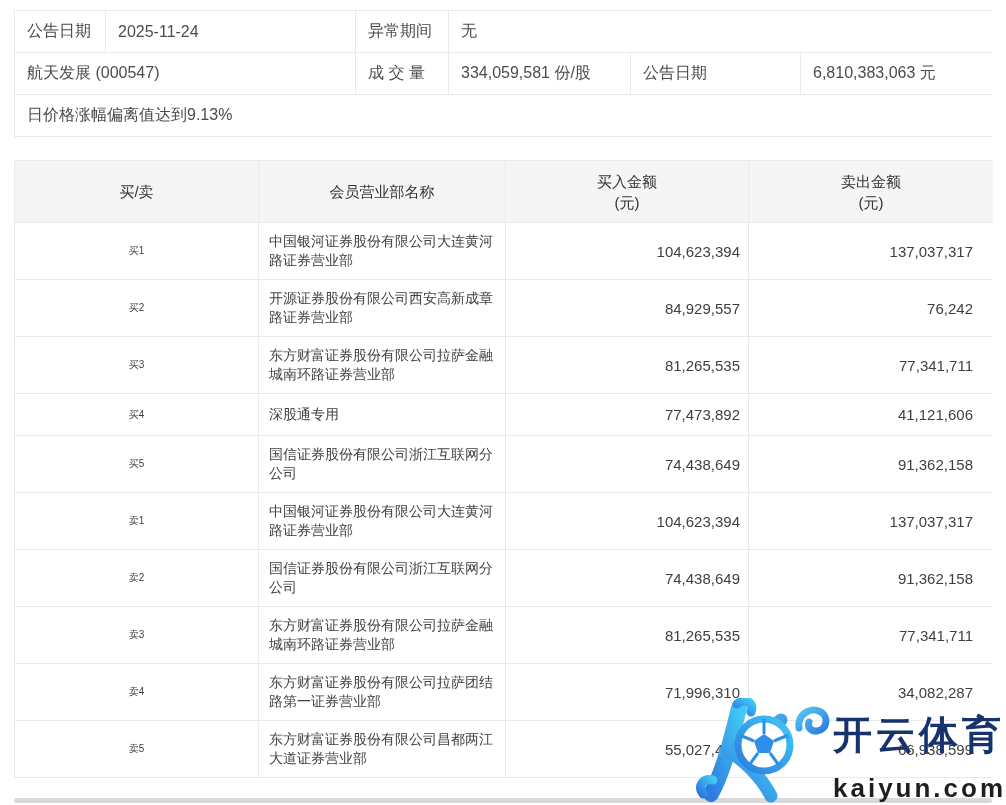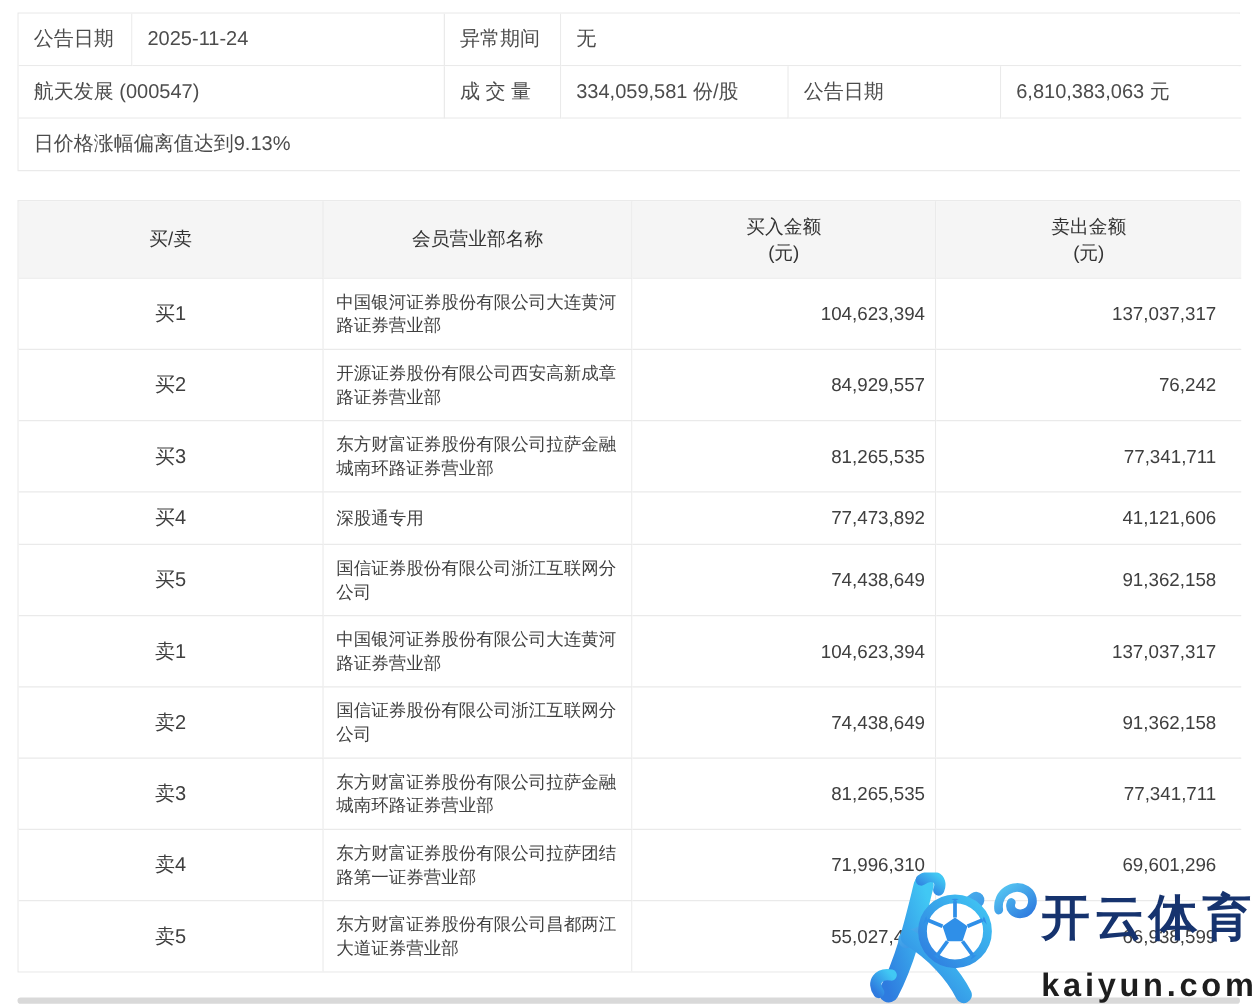--- a/index.html
+++ b/index.html
@@ -42,21 +42,21 @@
     height:61px;background:var(--hdr-bg);
     display:flex;flex-direction:column;align-items:center;justify-content:center;
     font-size:15px;color:#333;line-height:21px;
   }
   .cell{
     display:flex;align-items:center;min-height:42px;
     border-top:1px solid var(--line);
     font-size:15px;color:var(--txt2);background:#fff;
   }
   .bR{border-right:1px solid var(--line);}
-  .c-side{justify-content:center;font-size:16px;}
+  .c-side{justify-content:center;font-size:10px;}
   .c-name{justify-content:flex-start;padding:9px 5px 9px 10px;font-size:14px;line-height:19px;}
   .c-name span{display:block;max-width:240px;}
   .c-buy{justify-content:flex-end;padding-right:8px;}
   .c-sell{justify-content:flex-end;padding-right:20px;}
 
   
   .bottom-bar{
     position:absolute;left:14px;top:798px;width:978px;height:5px;
     background:#d9d9d9;border-radius:3px;
   }
@@ -174,21 +174,21 @@
         </div>
       <div class="cell c-buy bR">81,265,535</div>
       <div class="cell c-sell">77,341,711</div>
     </div>
     <div class="trow">
       <div class="cell c-side bR">卖4</div>
       <div class="cell c-name bR">
           <span>东方财富证券股份有限公司拉萨团结路第一证券营业部</span>
         </div>
       <div class="cell c-buy bR">71,996,310</div>
-      <div class="cell c-sell">69,601,296</div>
+      <div class="cell c-sell">34,082,287</div>
     </div>
     <div class="trow">
       <div class="cell c-side bR">卖5</div>
       <div class="cell c-name bR">
           <span>东方财富证券股份有限公司昌都两江大道证券营业部</span>
         </div>
       <div class="cell c-buy bR">55,027,489</div>
       <div class="cell c-sell">66,938,599</div>
     </div>
   </div>

